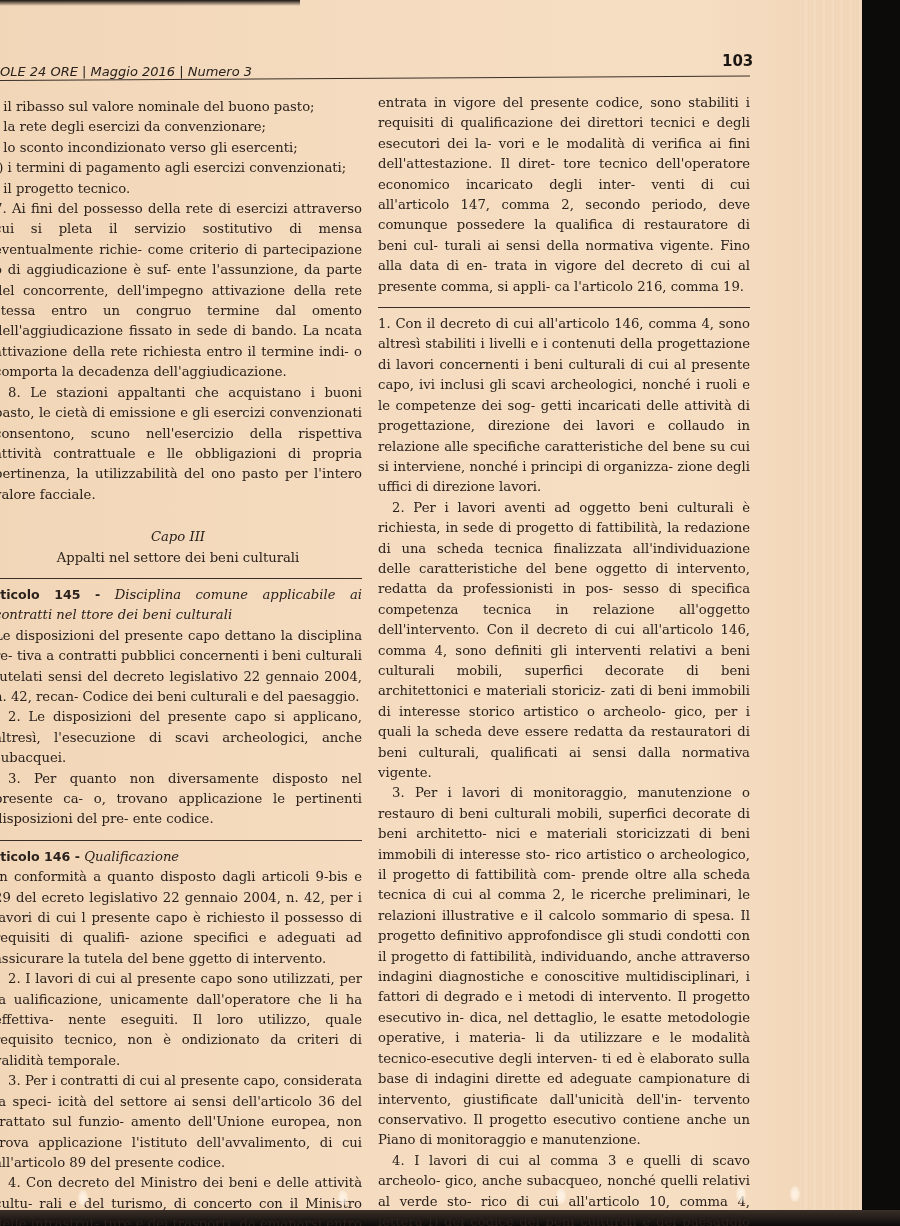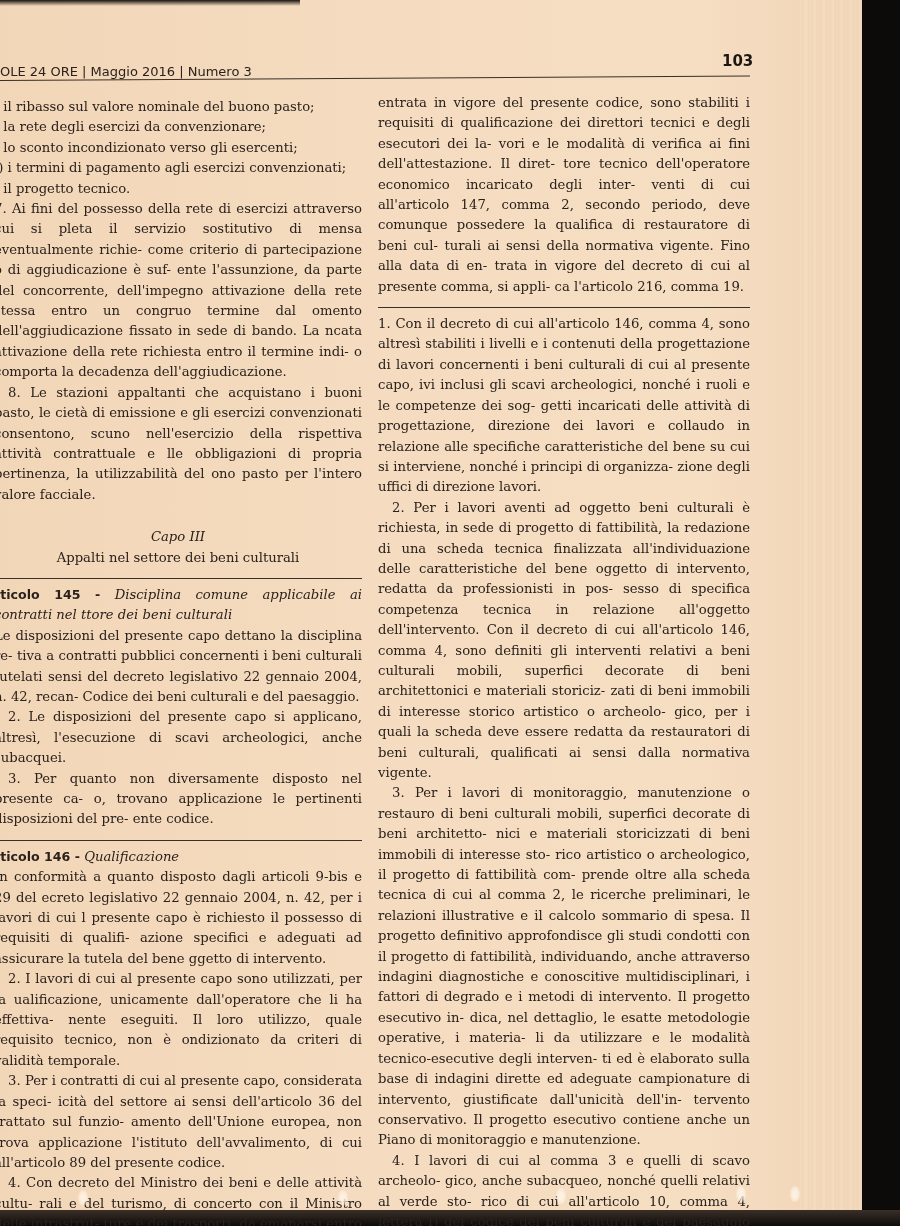--- a/index.html
+++ b/index.html
@@ -48,20 +48,21 @@
     width: 900px; height: 16px;
     background: linear-gradient(180deg, #3a2f28, #0d0b0a);
   }
   .header-left {
     position: absolute;
     left: 0; top: 64px;
     font-family: "DejaVu Sans", "Liberation Sans", sans-serif;
     font-size: 13px;
     color: #2a211c;
     white-space: nowrap;
+    font-style: italic;
   }
   .header-rule {
     position: absolute;
     left: 0; top: 80px;
     width: 750px; height: 0;
     border-top: 1px solid #3a2f28;
     transform: rotate(-0.35deg);
     transform-origin: left;
   }
   .page-number {

